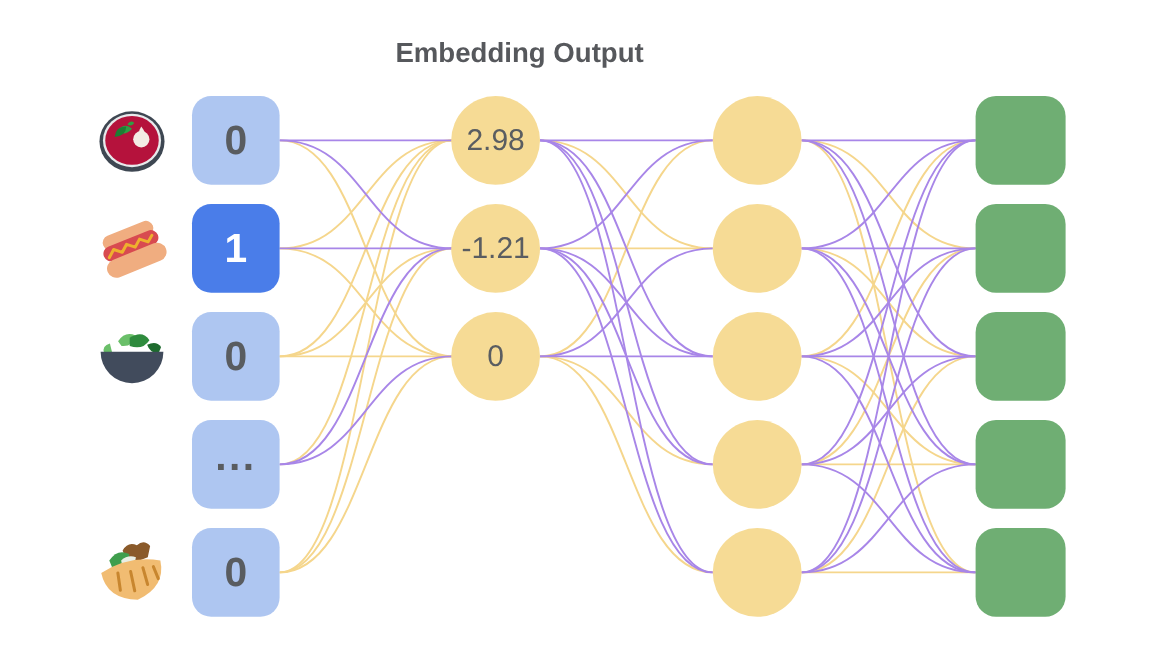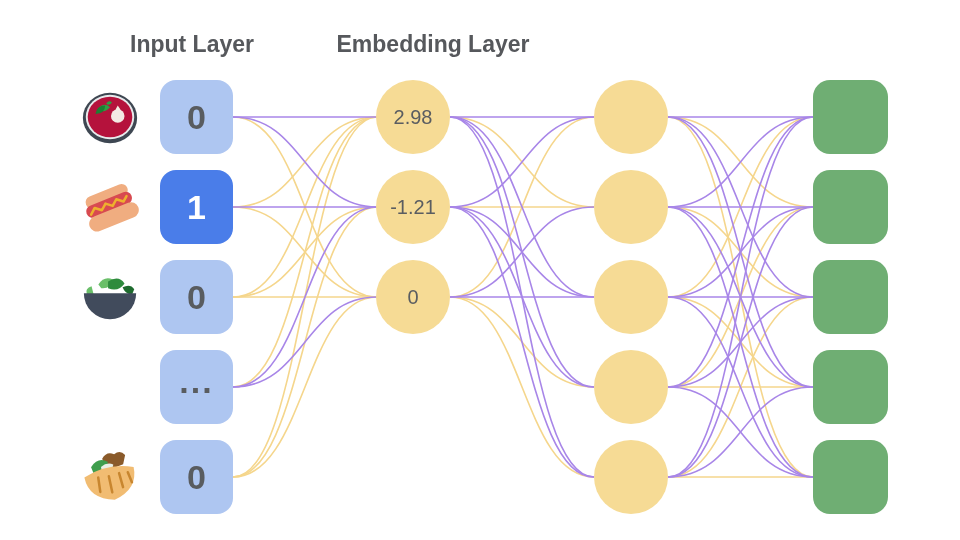--- a/index.html
+++ b/index.html
@@ -15,21 +15,21 @@
   .node{position:absolute;box-sizing:border-box;display:flex;align-items:center;justify-content:center;}
   .input-box{
     width:73px;height:74px;border-radius:16px;background:#aec6f1;
     font-size:34px;font-weight:bold;color:#595c60;
   }
   .input-box.active{background:#4a7de9;color:#ffffff;}
   .food-icon{width:62px;height:62px;}
   .food-icon svg{width:100%;height:100%;display:block;}
   .circle-node{
     width:74px;height:74px;border-radius:50%;background:#f6db95;
-    font-size:20px;color:#5a5d61;
+    font-size:25px;color:#5a5d61;
   }
   .output-box{width:75px;height:74px;border-radius:17px;background:#6fae73;}
 </style>
 </head>
 <body>
 
 <div id="slide">
   <svg id="edge-svg" viewBox="0 0 960 540">
       <path d="M 233 117 C 305 117, 305 297, 377 297" fill="none" stroke="#f5d68c" stroke-width="1.6"></path>
       <path d="M 233 207 C 305 207, 305 117, 377 117" fill="none" stroke="#f5d68c" stroke-width="1.6"></path>
@@ -81,22 +81,21 @@
       <path d="M 668 297 C 740.5 297, 740.5 297, 813 297" fill="none" stroke="#a886e8" stroke-width="1.6"></path>
       <path d="M 668 297 C 740.5 297, 740.5 477, 813 477" fill="none" stroke="#a886e8" stroke-width="1.6"></path>
       <path d="M 668 387 C 740.5 387, 740.5 117, 813 117" fill="none" stroke="#a886e8" stroke-width="1.6"></path>
       <path d="M 668 387 C 740.5 387, 740.5 297, 813 297" fill="none" stroke="#a886e8" stroke-width="1.6"></path>
       <path d="M 668 387 C 740.5 387, 740.5 477, 813 477" fill="none" stroke="#a886e8" stroke-width="1.6"></path>
       <path d="M 668 477 C 740.5 477, 740.5 117, 813 117" fill="none" stroke="#a886e8" stroke-width="1.6"></path>
       <path d="M 668 477 C 740.5 477, 740.5 207, 813 207" fill="none" stroke="#a886e8" stroke-width="1.6"></path>
       <path d="M 668 477 C 740.5 477, 740.5 387, 813 387" fill="none" stroke="#a886e8" stroke-width="1.6"></path>
     </svg>
 
-  <div class="layer-title" style="left:192px">Input Layer</div>
-  <div class="layer-title" style="left:433px">Embedding Layer</div>
+  <div class="layer-title" style="left:433px">Embedding Output</div>
 
   <div id="icon-col">
       <div class="node food-icon" style="left: 79px; top: 86px;">
         <svg viewBox="0 0 64 64">
           <ellipse cx="32" cy="33" rx="28" ry="26" fill="#3e4752"></ellipse>
           <ellipse cx="32" cy="32" rx="25" ry="23" fill="#e8eaec"></ellipse>
           <ellipse cx="32" cy="32" rx="23" ry="21" fill="#b5123c"></ellipse>
           <circle cx="40" cy="31" r="7" fill="#f3ebe4"></circle>
           <path d="M40 20 Q46 27 41 32 Q35 27 40 20" fill="#f3ebe4"></path>
           <path d="M19 24 q7 -8 13 -2 q-6 7 -13 2" fill="#2f9e44"></path>

